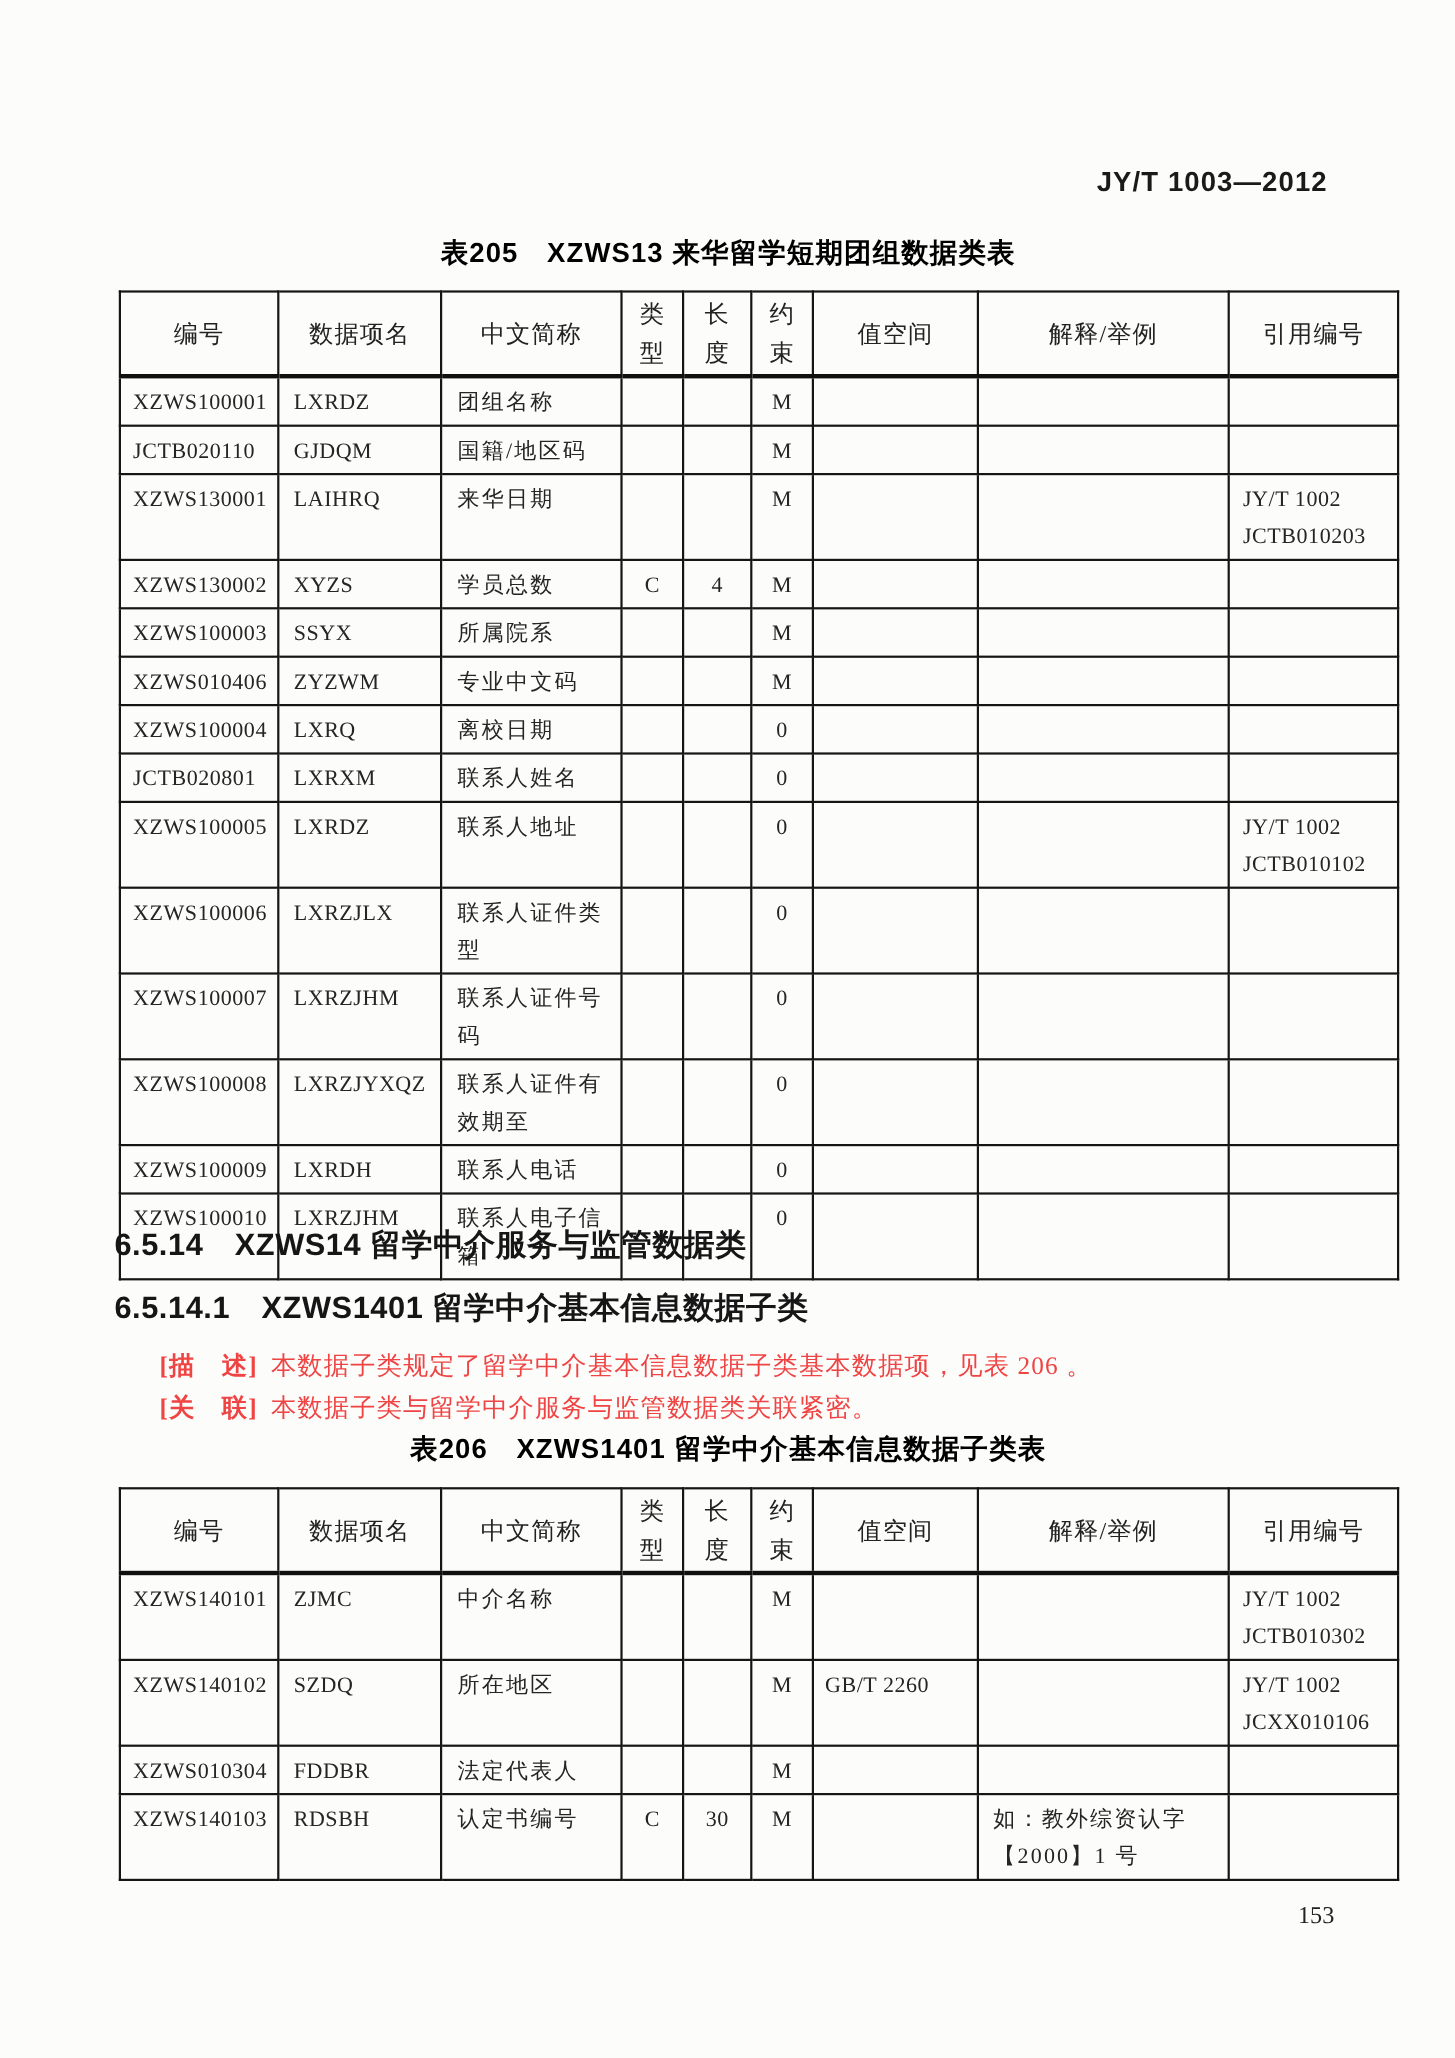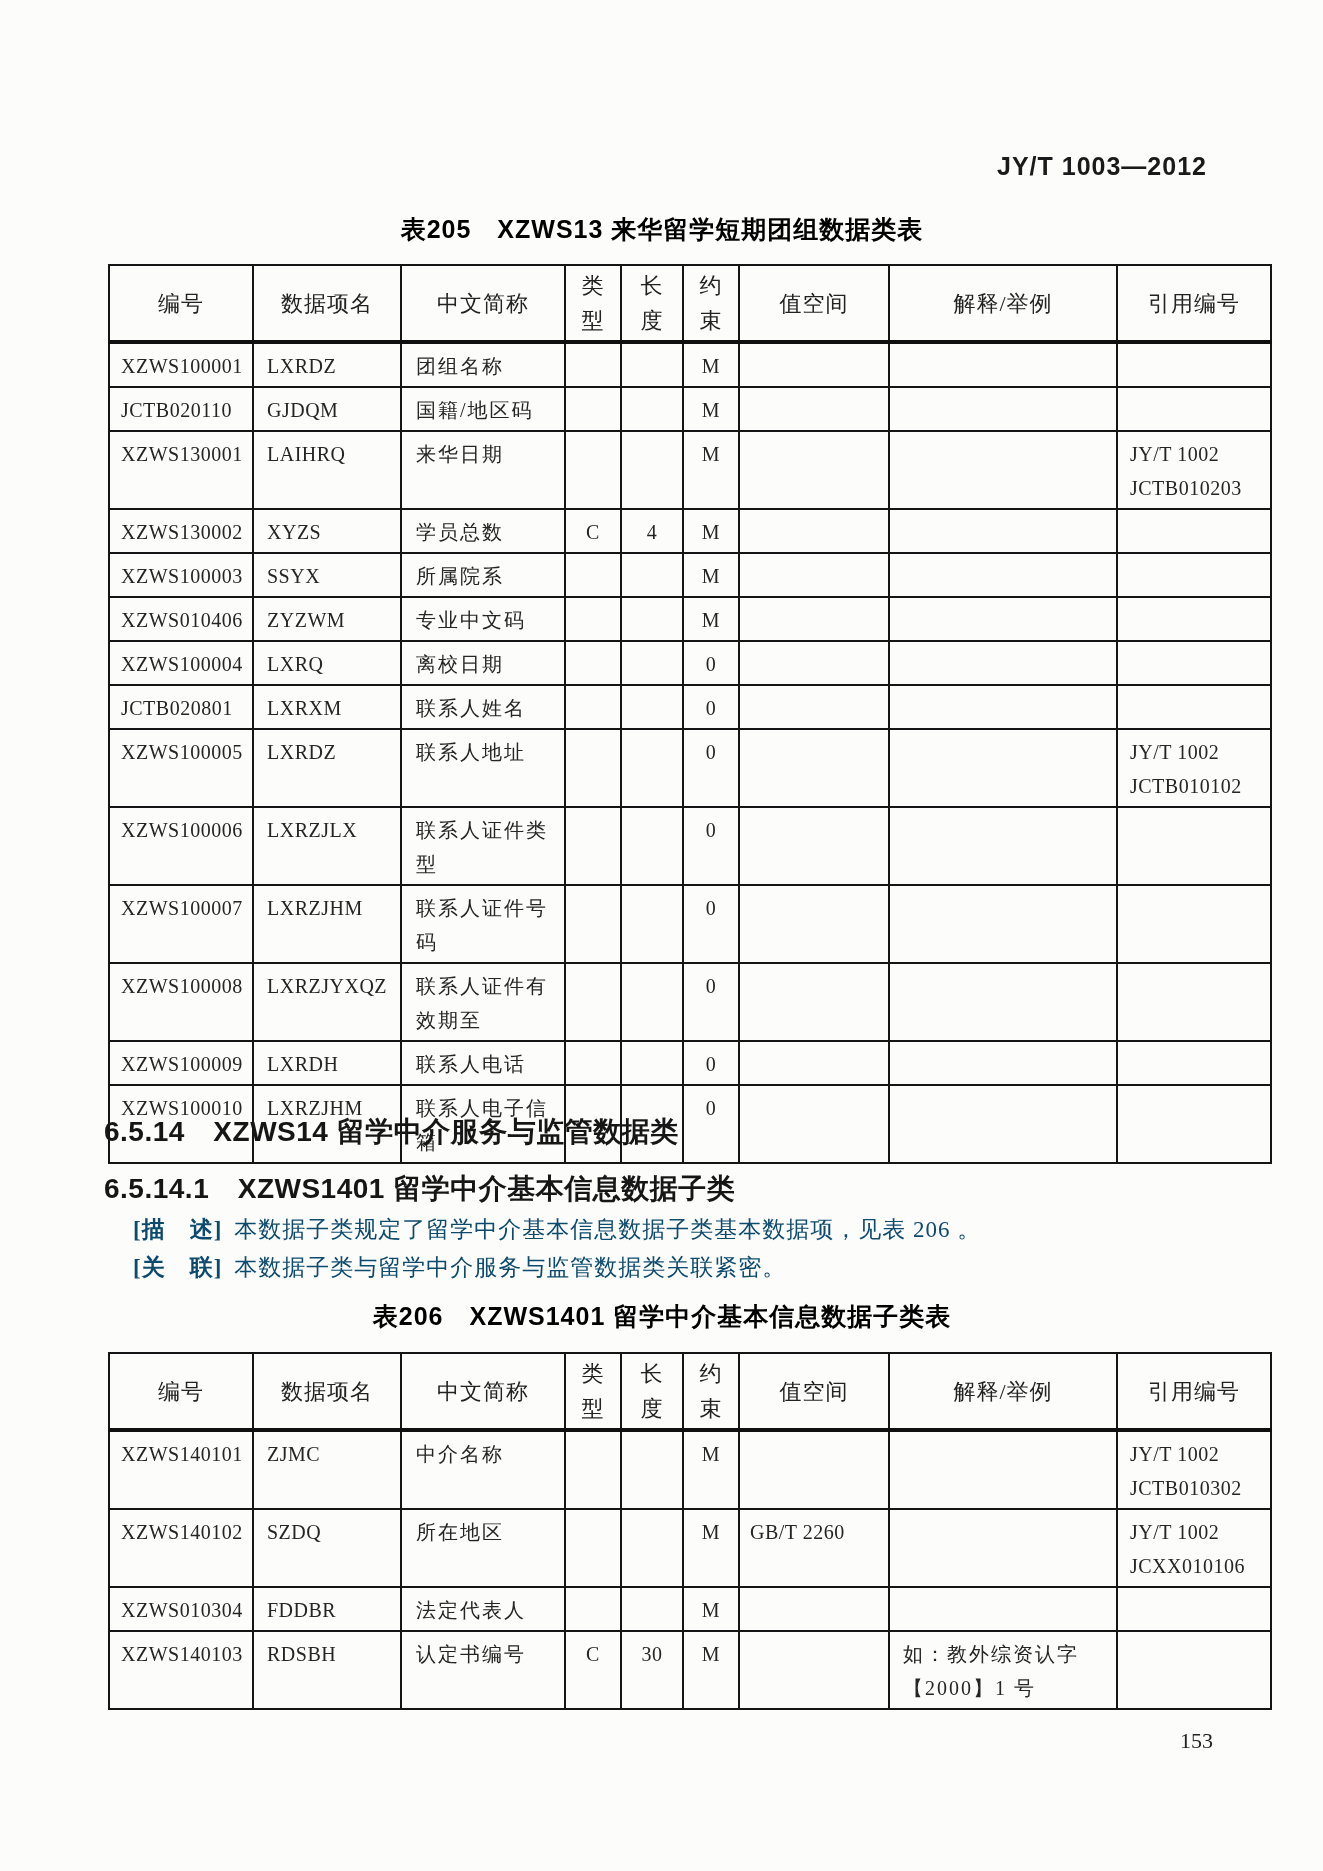--- a/index.html
+++ b/index.html
@@ -54,22 +54,22 @@
   td.c8 { padding-left:12px;margin-top:36px; }
 
   .sec-h {
     position:absolute; left:104px; margin:0;
     font-family:"Liberation Sans", sans-serif; font-weight:700;
     font-size:28px; color:#161616; letter-spacing:0.5px;
   }
   .h1 { top:1113px; }
   .h2 { top:1170px; }
   .para {
-    position:absolute; left:133px; margin:0;
-    font-size:23px; color:#0c4a6e; letter-spacing:1px;
+    position:absolute; left:133px; margin:12px;
+    font-size:23px; color:#ef4444; letter-spacing:1px;
   }
   .p-desc { top:1214px; }
   .p-rel  { top:1252px; }
   .p-label { font-weight:700; margin-right:12px; }
   .page-num {
     position:absolute; top:1728px; right:110px;
     font-size:22px; color:#222;margin-left:12px;
   }
 </style>
 </head>

